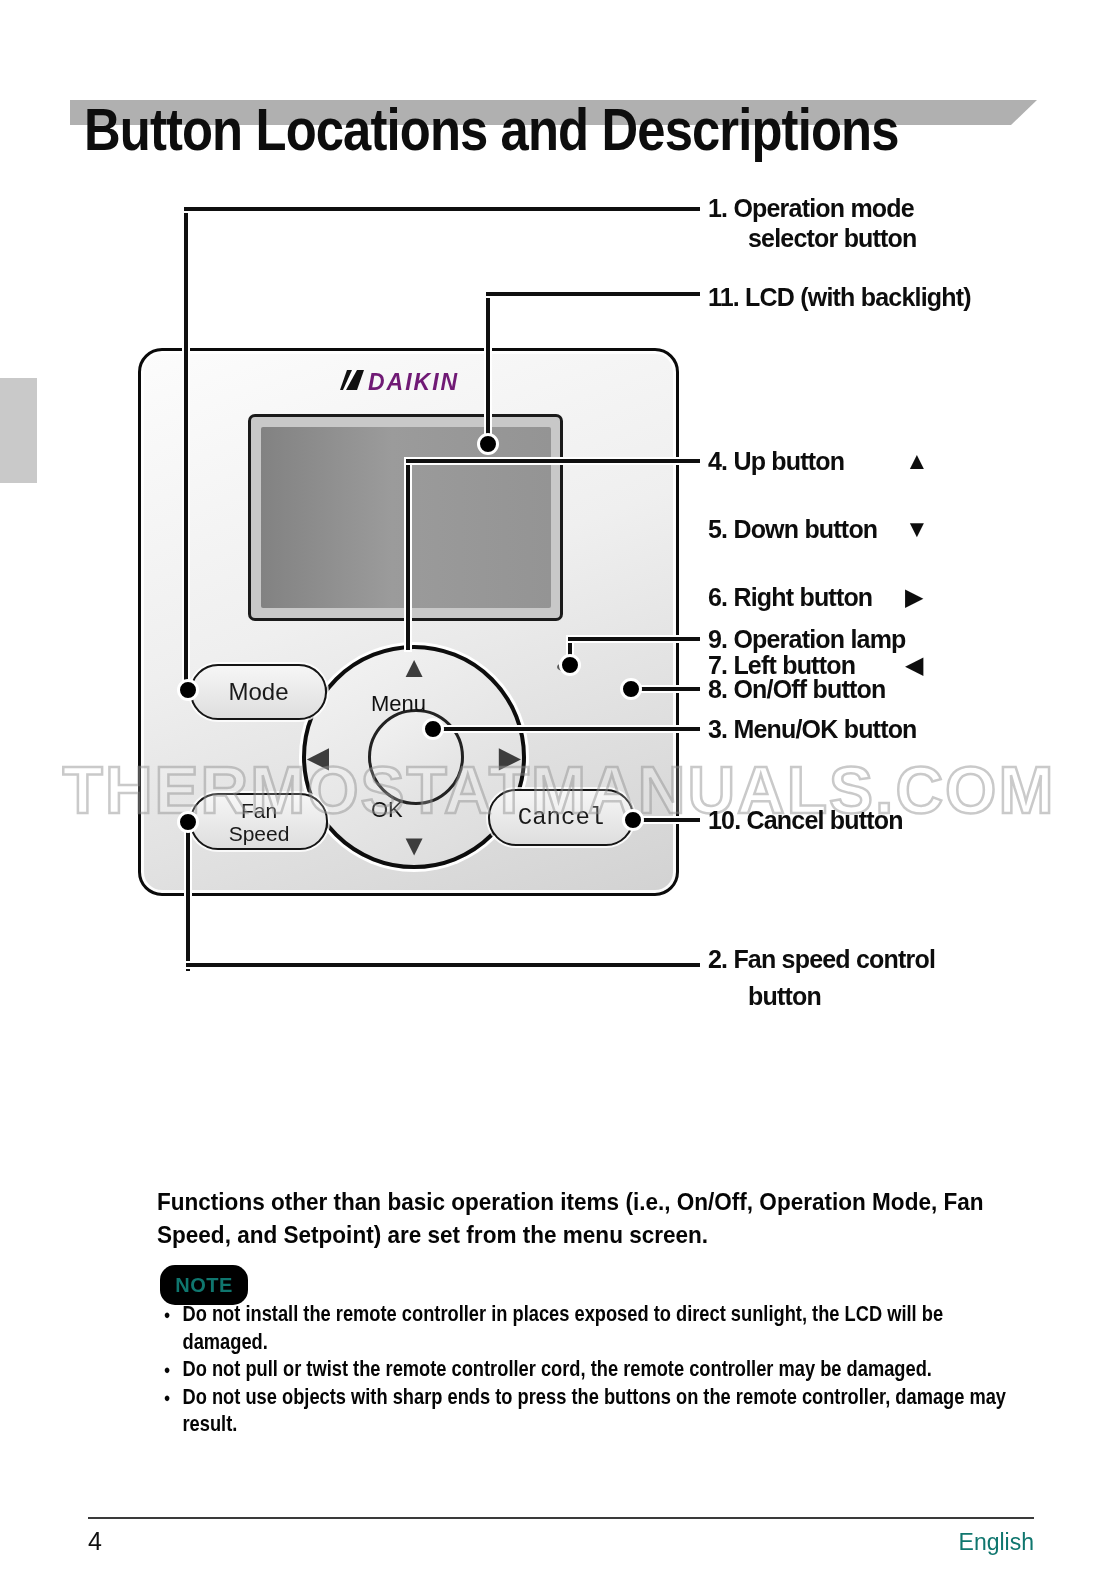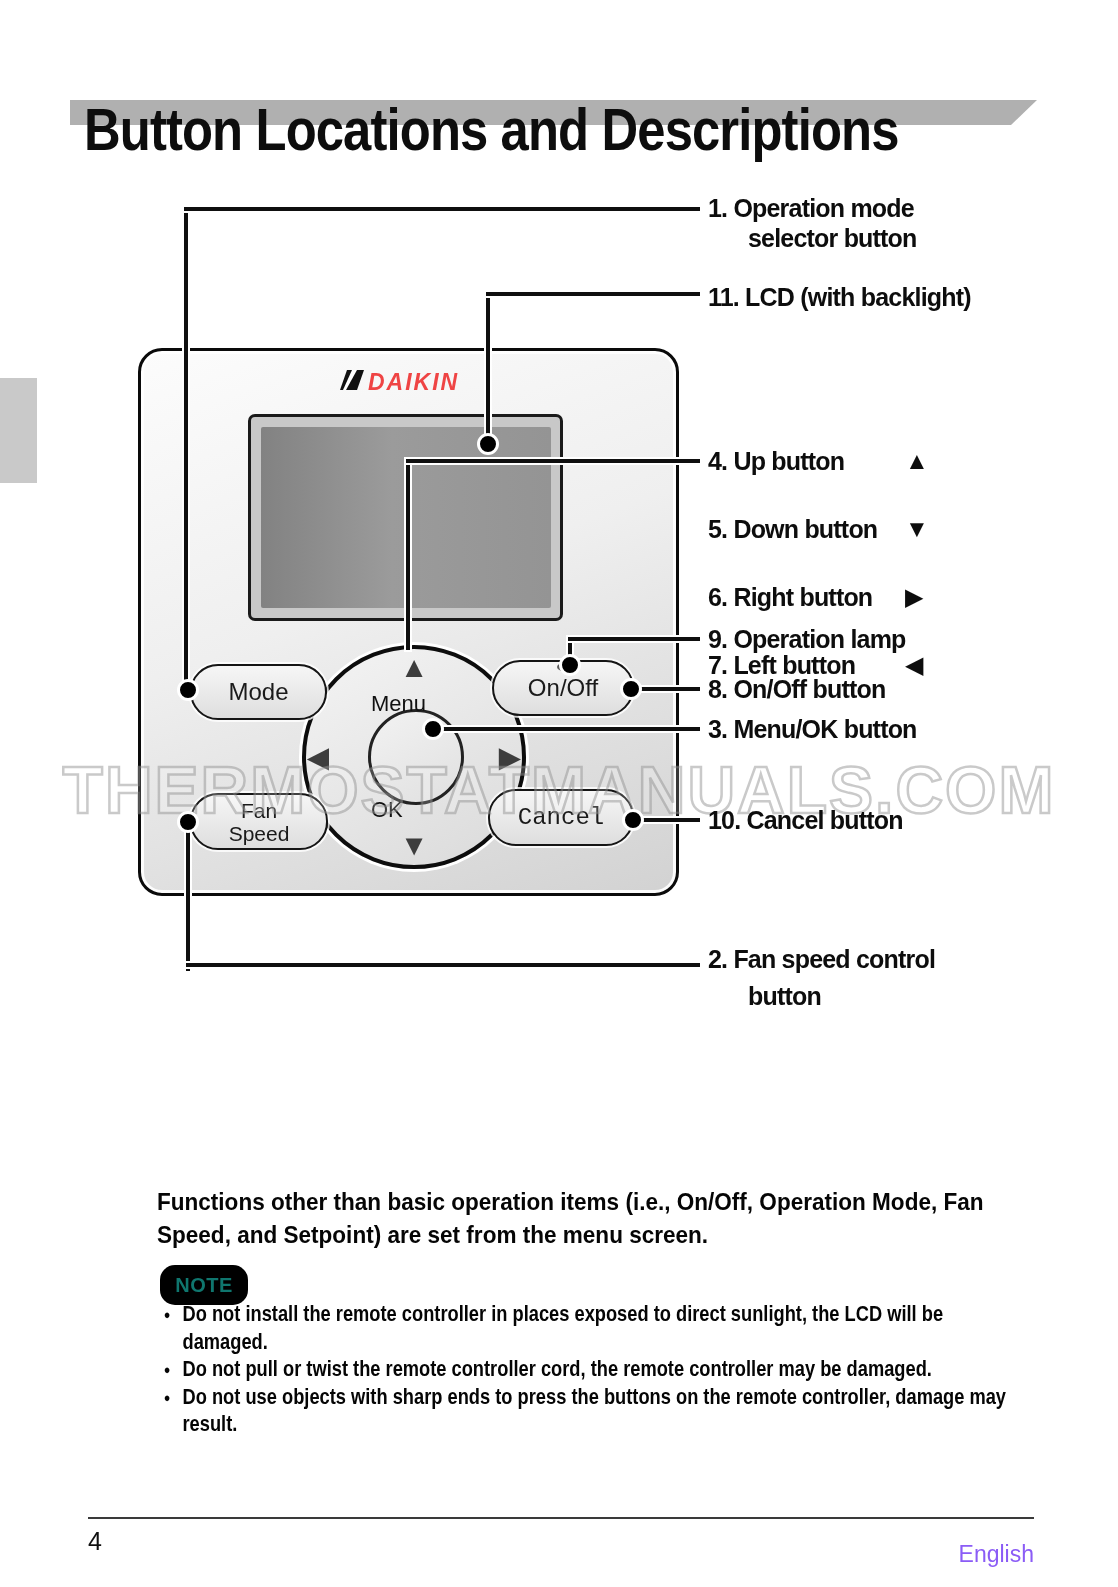--- a/index.html
+++ b/index.html
@@ -14,21 +14,21 @@
 
   
   .edge-tab{position:absolute;left:0;top:378px;width:37px;height:105px;background:#c9c9c9;}
 
   
   .remote-body{position:absolute;left:138px;top:348px;width:535px;height:542px;border:3px solid #0a0a0a;
                border-radius:24px;background:linear-gradient(160deg,#fcfcfc 0%,#efefef 45%,#d2d2d2 100%);
                box-shadow:inset 0 0 0 3px rgba(255,255,255,.9);z-index:3;}
   .daikin-logo{position:absolute;left:340px;top:369px;width:140px;height:26px;display:flex;align-items:center;
                gap:4px;z-index:4;}
-  .daikin-text{font-size:23px;font-weight:800;font-style:italic;letter-spacing:2px;color:#ef4444;}
+  .daikin-text{font-size:23px;font-weight:800;font-style:italic;letter-spacing:2px;color:#701a75;}
   .lcd-frame{position:absolute;left:248px;top:414px;width:315px;height:207px;background:#c8c8c8;
              border:3px solid #1a1a1a;border-radius:7px;z-index:4;box-sizing:border-box;}
   .lcd-screen{position:absolute;left:261px;top:427px;width:290px;height:181px;border-radius:2px;
               background:linear-gradient(90deg,#828282 0%,#9b9b9b 45%,#949494 100%);z-index:4;}
 
   .pad{position:absolute;left:302px;top:645px;width:224px;height:224px;border-radius:50%;
        border:4px solid #0d0d0d;background:linear-gradient(150deg,#f4f4f4 0%,#dadada 100%);
        box-shadow:0 0 0 3px #ffffff;box-sizing:border-box;z-index:4;}
   .pad-inner{position:absolute;left:368px;top:709px;width:96px;height:96px;border-radius:50%;
              border:3px solid #222;background:linear-gradient(150deg,#f2f2f2,#e0e0e0);box-sizing:border-box;
@@ -92,21 +92,21 @@
               background:#000;color:#0f766e;display:flex;align-items:center;justify-content:center;
               font-size:20px;font-weight:700;letter-spacing:0.5px;}
   .note-list{position:absolute;left:157px;top:1301px;width:1000px;transform:scaleX(0.85);
              transform-origin:left top;font-size:21.5px;font-weight:700;line-height:27.5px;color:#050505;}
   .note-item{position:relative;padding-left:30px;}
   .note-item::before{content:"\25CF";position:absolute;left:8px;top:0;font-size:13px;}
 
   
   .footer-rule{position:absolute;left:88px;top:1517px;width:946px;height:2px;background:#3a3a3a;}
   .footer-page{position:absolute;left:88px;top:1527px;font-size:25px;color:#111;}
-  .footer-lang{position:absolute;right:84px;top:1529px;font-size:23px;color:#8b5cf6;margin-top:12px;}
+  .footer-lang{position:absolute;right:84px;top:1529px;font-size:23px;color:#0f766e;}
 </style>
 </head>
 <body>
 
 <div id="page">
 
   <div class="title-band"></div>
   <h1 class="page-title">Button Locations and Descriptions</h1>
 
   <div class="edge-tab"></div>
@@ -133,23 +133,20 @@
   <div class="pad-arrow arr-right">▶</div>
 
   <div class="pad-inner">
     <span class="menu-txt">Menu</span>
     <span class="menu-divider"></span>
     <span class="ok-txt">OK</span>
   </div>
 
   <div class="dev-btn btn-mode">
     <span>Mode</span>
-  </div>
-  <div class="dev-btn btn-onoff">
-    <span>On/Off</span>
   </div>
   <div class="lamp"></div>
   <div class="dev-btn btn-fan">
     <span>Fan</span>
     <span>Speed</span>
   </div>
   <div class="dev-btn btn-cancel">
     <span>Cancel</span>
   </div>
 

